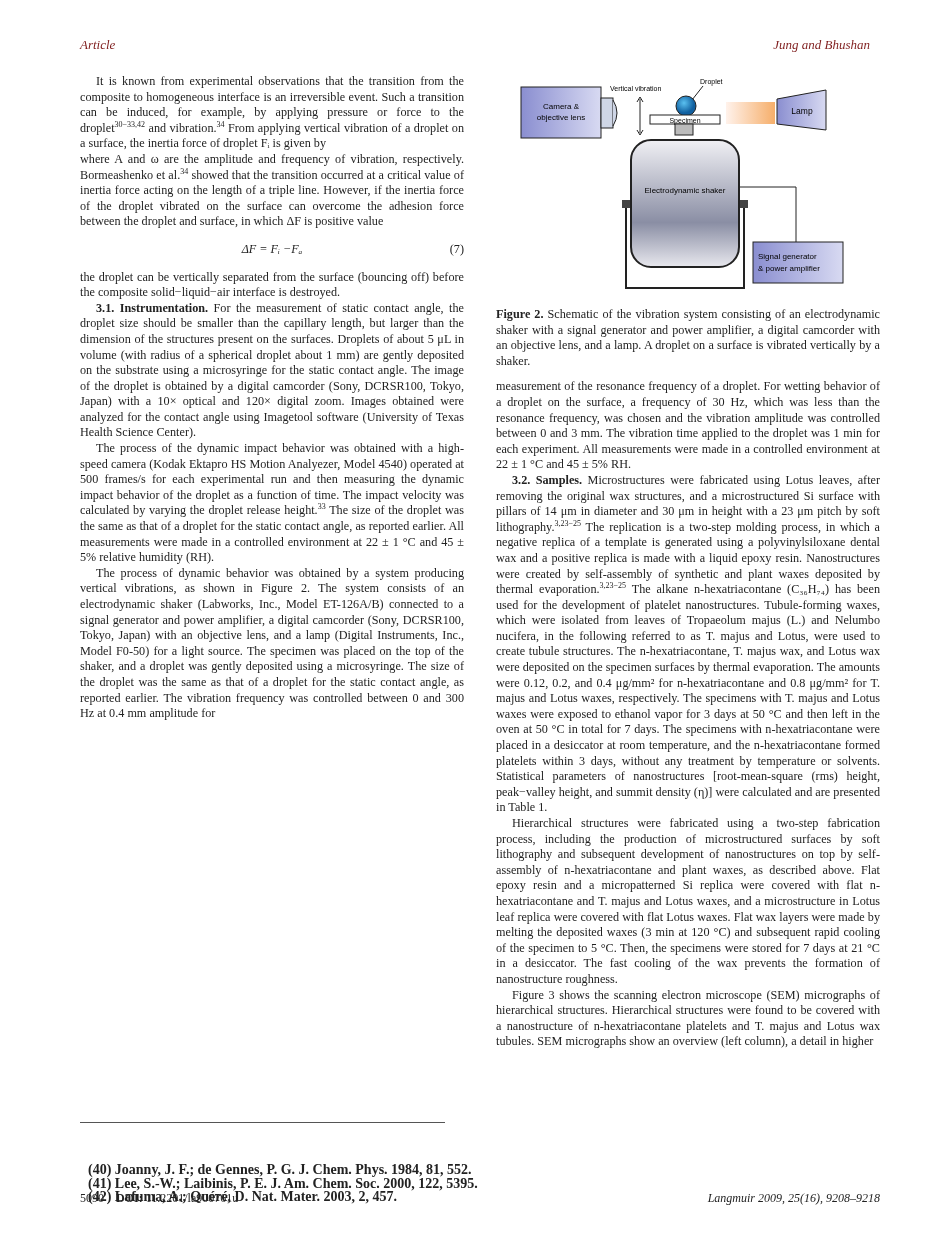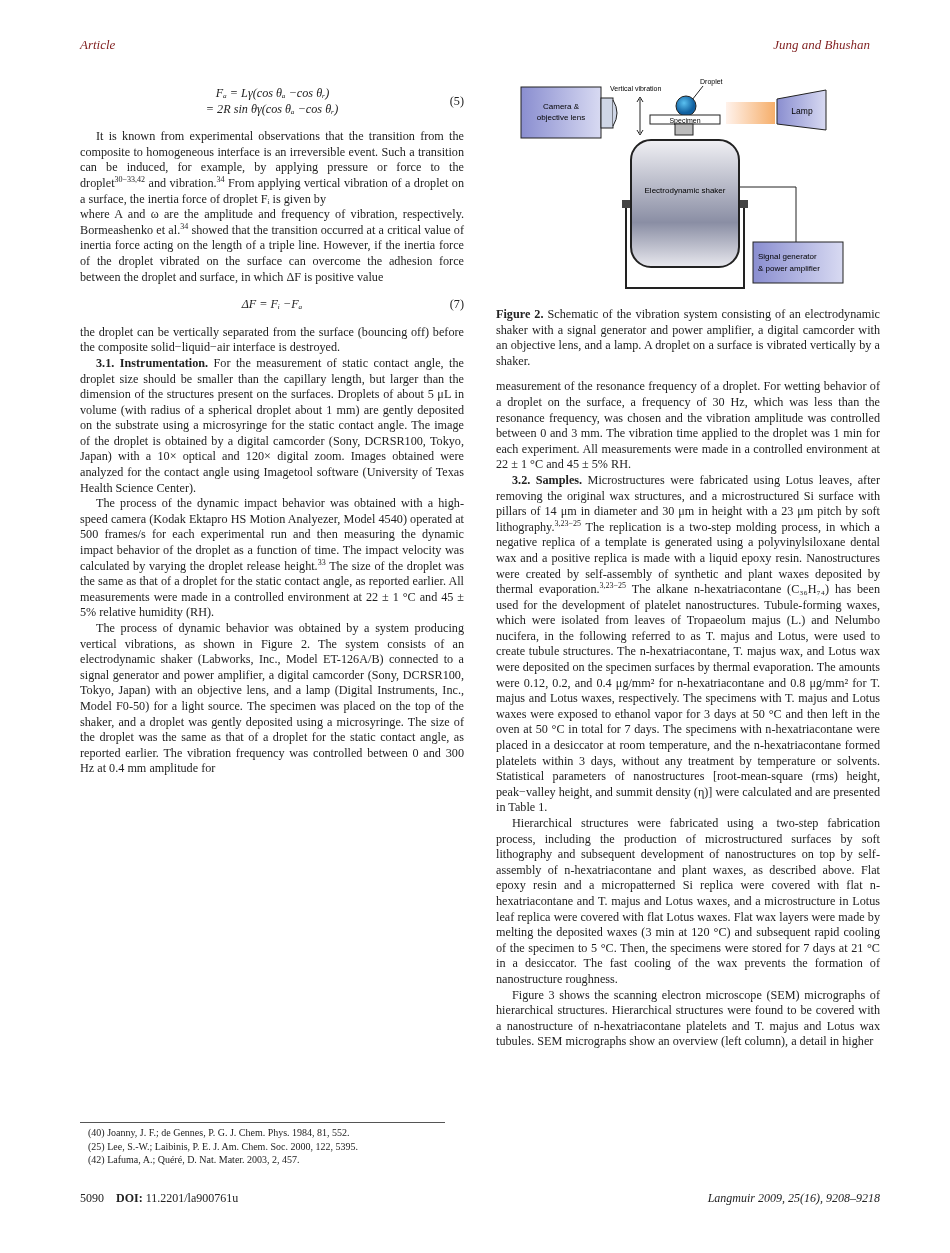--- a/index.html
+++ b/index.html
@@ -12,37 +12,30 @@
   .eq { position:relative; height:auto; margin:12px 0; }
   .eq .body { text-align:center; font-style:italic; }
   .eq .num { position:absolute; right:0; top:50%; transform:translateY(-50%); font-style:normal; }
   .eqlines { display:inline-block; text-align:left; }
   .secttl { text-align:center; font-weight:bold; font-size:13px; margin:12px 0 6px; }
   .sub { font-weight:bold; }
   sup { font-size:8px; line-height:0; }
   .fig { position:absolute; left:500px; top:72px; width:380px; height:222px; }
   .cap { margin-top:6px; }
   .footline { position:absolute; left:80px; top:1122px; width:365px; border-top:1px solid #555; }
-  .refs { position:absolute; left:88px; top:1126px; font-size:10px; line-height:13.5px; }
+  .refs { position:absolute; left:88px; top:1163px; font-size:14px; line-height:13.5px;font-weight:bold; }
   .foot { position:absolute; top:1191px; font-size:12px; }
 </style>
 </head>
 <body>
 
 <div class="hdr" style="left:80px">Article</div>
 <div class="hdr" style="right:80px">Jung and Bhushan</div>
 
 <div class="col" style="left:80px; top:74px;">
-  <div class="eq">
-    <div class="body"><span class="eqlines">
-      <div style="padding-left:10px">Fₐ = Lγ(cos θₐ −cos θᵣ)</div>
-      <div>= 2R sin θγ(cos θₐ −cos θᵣ)</div>
-    </span></div>
-    <span class="num">(5)</span>
-  </div>
   <p class="ind"><span>It is known from experimental observations that the transition from the composite to homogeneous interface is an irreversible event. Such a transition can be induced, for example, by applying pressure or force to the droplet</span><sup>30−33,42</sup><span> and vibration.</span><sup>34</sup><span> From applying vertical vibration of a droplet on a surface, the inertia force of droplet Fᵢ is given by</span></p>
   <p><span>where A and ω are the amplitude and frequency of vibration, respectively. Bormeashenko et al.</span><sup>34</sup><span> showed that the transition occurred at a critical value of inertia force acting on the length of a triple line. However, if the inertia force of the droplet vibrated on the surface can overcome the adhesion force between the droplet and surface, in which ΔF is positive value</span></p>
   <div class="eq">
     <div class="body">ΔF = Fᵢ −Fₐ</div>
     <span class="num">(7)</span>
   </div>
   <p>the droplet can be vertically separated from the surface (bouncing off) before the composite solid−liquid−air interface is destroyed.</p>
   <p class="ind"><span class="sub">3.1.  Instrumentation.</span><span> For the measurement of static contact angle, the droplet size should be smaller than the capillary length, but larger than the dimension of the structures present on the surfaces. Droplets of about 5 μL in volume (with radius of a spherical droplet about 1 mm) are gently deposited on the substrate using a microsyringe for the static contact angle. The image of the droplet is obtained by a digital camcorder (Sony, DCRSR100, Tokyo, Japan) with a 10× optical and 120× digital zoom. Images obtained were analyzed for the contact angle using Imagetool software (University of Texas Health Science Center).</span></p>
   <p class="ind"><span>The process of the dynamic impact behavior was obtained with a high-speed camera (Kodak Ektapro HS Motion Analyezer, Model 4540) operated at 500 frames/s for each experimental run and then measuring the dynamic impact behavior of the droplet as a function of time. The impact velocity was calculated by varying the droplet release height.</span><sup>33</sup><span> The size of the droplet was the same as that of a droplet for the static contact angle, as reported earlier. All measurements were made in a controlled environment at 22 ± 1 °C and 45 ± 5% relative humidity (RH).</span></p>
   <p class="ind">The process of dynamic behavior was obtained by a system producing vertical vibrations, as shown in Figure 2. The system consists of an electrodynamic shaker (Labworks, Inc., Model ET-126A/B) connected to a signal generator and power amplifier, a digital camcorder (Sony, DCRSR100, Tokyo, Japan) with an objective lens, and a lamp (Digital Instruments, Inc., Model F0-50) for a light source. The specimen was placed on the top of the shaker, and a droplet was gently deposited using a microsyringe. The size of the droplet was the same as that of a droplet for the static contact angle, as reported earlier. The vibration frequency was controlled between 0 and 300 Hz at 0.4 mm amplitude for</p>
@@ -100,21 +93,21 @@
   <p class="cap"><b>Figure 2.</b><span> Schematic of the vibration system consisting of an electrodynamic shaker with a signal generator and power amplifier, a digital camcorder with an objective lens, and a lamp. A droplet on a surface is vibrated vertically by a shaker.</span></p>
   <p style="margin-top:10px">measurement of the resonance frequency of a droplet. For wetting behavior of a droplet on the surface, a frequency of 30 Hz, which was less than the resonance frequency, was chosen and the vibration amplitude was controlled between 0 and 3 mm. The vibration time applied to the droplet was 1 min for each experiment. All measurements were made in a controlled environment at 22 ± 1 °C and 45 ± 5% RH.</p>
   <p class="ind"><span class="sub">3.2.  Samples.</span><span> Microstructures were fabricated using Lotus leaves, after removing the original wax structures, and a microstructured Si surface with pillars of 14 μm in diameter and 30 μm in height with a 23 μm pitch by soft lithography.</span><sup>3,23−25</sup><span> The replication is a two-step molding process, in which a negative replica of a template is generated using a polyvinylsiloxane dental wax and a positive replica is made with a liquid epoxy resin. Nanostructures were created by self-assembly of synthetic and plant waxes deposited by thermal evaporation.</span><sup>3,23−25</sup><span> The alkane n-hexatriacontane (C₃₆H₇₄) has been used for the development of platelet nanostructures. Tubule-forming waxes, which were isolated from leaves of Tropaeolum majus (L.) and Nelumbo nucifera, in the following referred to as T. majus and Lotus, were used to create tubule structures. The n-hexatriacontane, T. majus wax, and Lotus wax were deposited on the specimen surfaces by thermal evaporation. The amounts were 0.12, 0.2, and 0.4 μg/mm² for n-hexatriacontane and 0.8 μg/mm² for T. majus and Lotus waxes, respectively. The specimens with T. majus and Lotus waxes were exposed to ethanol vapor for 3 days at 50 °C and then left in the oven at 50 °C in total for 7 days. The specimens with n-hexatriacontane were placed in a desiccator at room temperature, and the n-hexatriacontane formed platelets within 3 days, without any treatment by temperature or solvents. Statistical parameters of nanostructures [root-mean-square (rms) height, peak−valley height, and summit density (η)] were calculated and are presented in Table 1.</span></p>
   <p class="ind">Hierarchical structures were fabricated using a two-step fabrication process, including the production of microstructured surfaces by soft lithography and subsequent development of nanostructures on top by self-assembly of n-hexatriacontane and plant waxes, as described above. Flat epoxy resin and a micropatterned Si replica were covered with flat n-hexatriacontane and T. majus and Lotus waxes, and a microstructure in Lotus leaf replica were covered with flat Lotus waxes. Flat wax layers were made by melting the deposited waxes (3 min at 120 °C) and subsequent rapid cooling of the specimen to 5 °C. Then, the specimens were stored for 7 days at 21 °C in a desiccator. The fast cooling of the wax prevents the formation of nanostructure roughness.</p>
   <p class="ind">Figure 3 shows the scanning electron microscope (SEM) micrographs of hierarchical structures. Hierarchical structures were found to be covered with a nanostructure of n-hexatriacontane platelets and T. majus and Lotus wax tubules. SEM micrographs show an overview (left column), a detail in higher</p>
 </div>
 
 <div class="footline"></div>
 <div class="refs">
   <div>(40) Joanny, J. F.; de Gennes, P. G. J. Chem. Phys. 1984, 81, 552.</div>
-  <div>(25) Lee, S.-W.; Laibinis, P. E. J. Am. Chem. Soc. 2000, 122, 5395.</div>
+  <div>(41) Lee, S.-W.; Laibinis, P. E. J. Am. Chem. Soc. 2000, 122, 5395.</div>
   <div>(42) Lafuma, A.; Quéré, D. Nat. Mater. 2003, 2, 457.</div>
 </div>
 
 <div class="foot" style="left:80px">
   <span>5090</span>&nbsp;&nbsp;&nbsp;
   <b>DOI:</b> <span>11.2201/la900761u</span>
 </div>
 <div class="foot" style="right:70px; font-style:italic">Langmuir 2009, 25(16), 9208–9218</div>
 
 </body></html>

